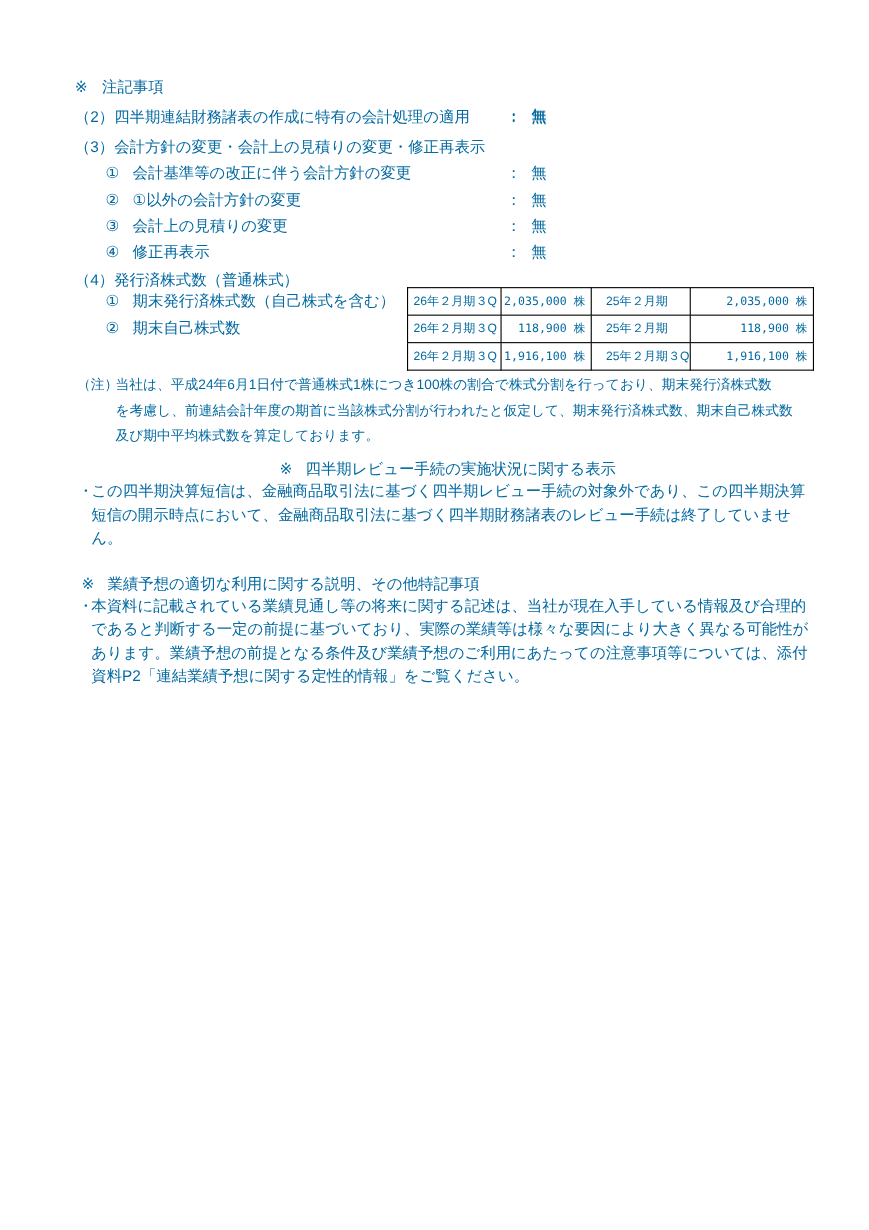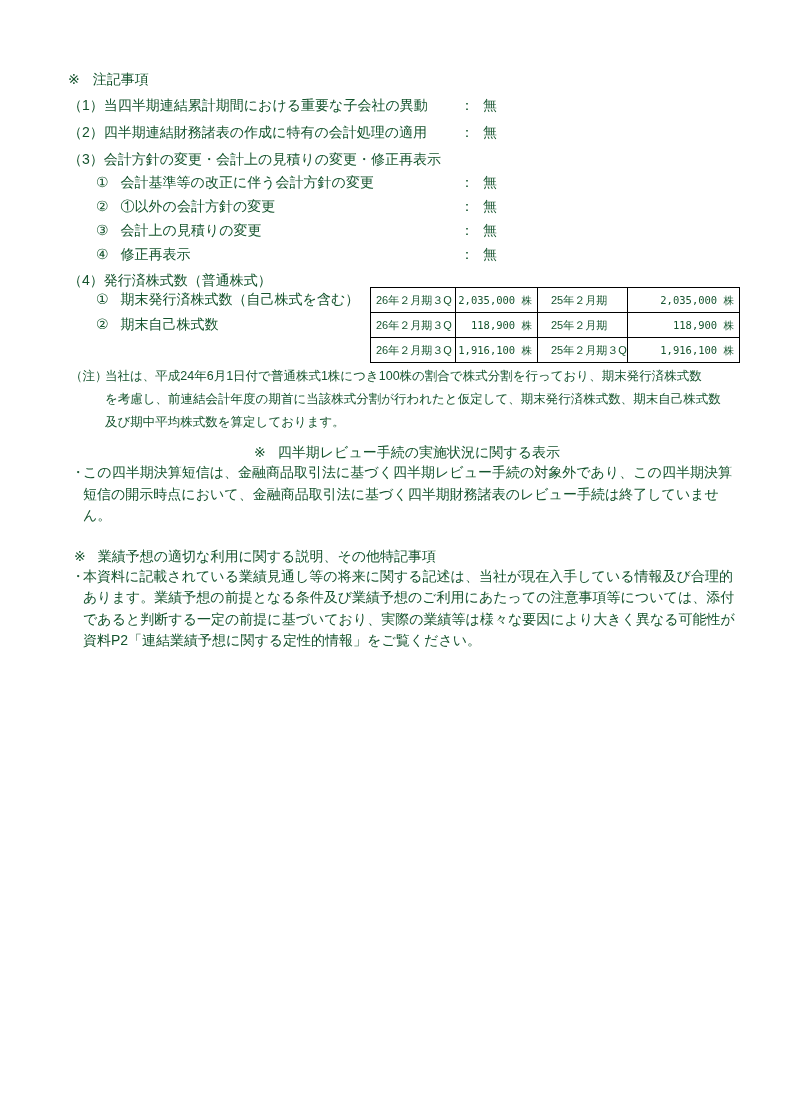--- a/index.html
+++ b/index.html
@@ -1,35 +1,35 @@
 <!DOCTYPE html>
 <html><head>
 <meta charset="utf-8">
 <style>
   html,body{margin:0;padding:0;background:#fff;}
   .page{
     position:relative;
     width:790px;height:1118px;
     background:#ffffff;
-    color:#14532d;
+    color:#0369a1;
     font-family:"Liberation Sans","DejaVu Sans",sans-serif;
     overflow:hidden;
   }
   .content{
     padding:72px 50px 0 68px;
     font-size:14px;
     line-height:14px;
   }
   .row{position:relative;white-space:nowrap;}
   .mt12{margin-top:12px}
   .mt13{margin-top:13px}
   .mt10{margin-top:10px}
   .mt11{margin-top:11px}
   .ht{margin-left:13px;}
-  .sub{padding-left:28px;font-family:Liberation Mono, monospace;}
+  .sub{padding-left:28px;}
   .sub-label{margin-left:12px;}
   .colon{position:absolute;left:392px;}
   .val{position:absolute;left:415px;}
 
   
   .shares{display:flex;align-items:flex-start;}
   .shares-labels{width:302px;flex:0 0 302px;}
   .shares-label{height:25px;line-height:25px;padding-left:28px;white-space:nowrap;}
   table.shares-table{border-collapse:collapse;align-self:flex-start;margin-top:0;border-radius:11px;}
   .shares-table td{
@@ -65,21 +65,20 @@
 <body>
 
 <div class="page">
   <div class="content">
 
     <div class="row">
       <span>※</span><span class="ht">注記事項</span>
     </div>
 
     <div class="row mt12">
-      <span>（1）当四半期連結累計期間における重要な子会社の異動</span>
       <span class="colon">：</span>
       <span class="val">無</span>
     </div>
 
     <div class="row mt13">
       <span>（2）四半期連結財務諸表の作成に特有の会計処理の適用</span>
       <span class="colon">：</span>
       <span class="val">無</span>
     </div>
 
@@ -164,20 +163,20 @@
       </div>
     </div>
 
     <div class="sec">
       <div class="sec-header forecast">
         <span>※</span><span class="ht">業績予想の適切な利用に関する説明、その他特記事項</span>
       </div>
       <div class="bullet-para">
         <span class="bullet">・</span>
         <div class="para-line">本資料に記載されている業績見通し等の将来に関する記述は、当社が現在入手している情報及び合理的</div>
+        <div class="para-line">であると判断する一定の前提に基づいており、実際の業績等は様々な要因により大きく異なる可能性が</div>
         <div class="para-line">あります。業績予想の前提となる条件及び業績予想のご利用にあたっての注意事項等については、添付</div>
-        <div class="para-line">であると判断する一定の前提に基づいており、実際の業績等は様々な要因により大きく異なる可能性が</div>
         <div class="para-line">資料P2「連結業績予想に関する定性的情報」をご覧ください。</div>
       </div>
     </div>
 
   </div>
 </div>
 
 </body></html>

